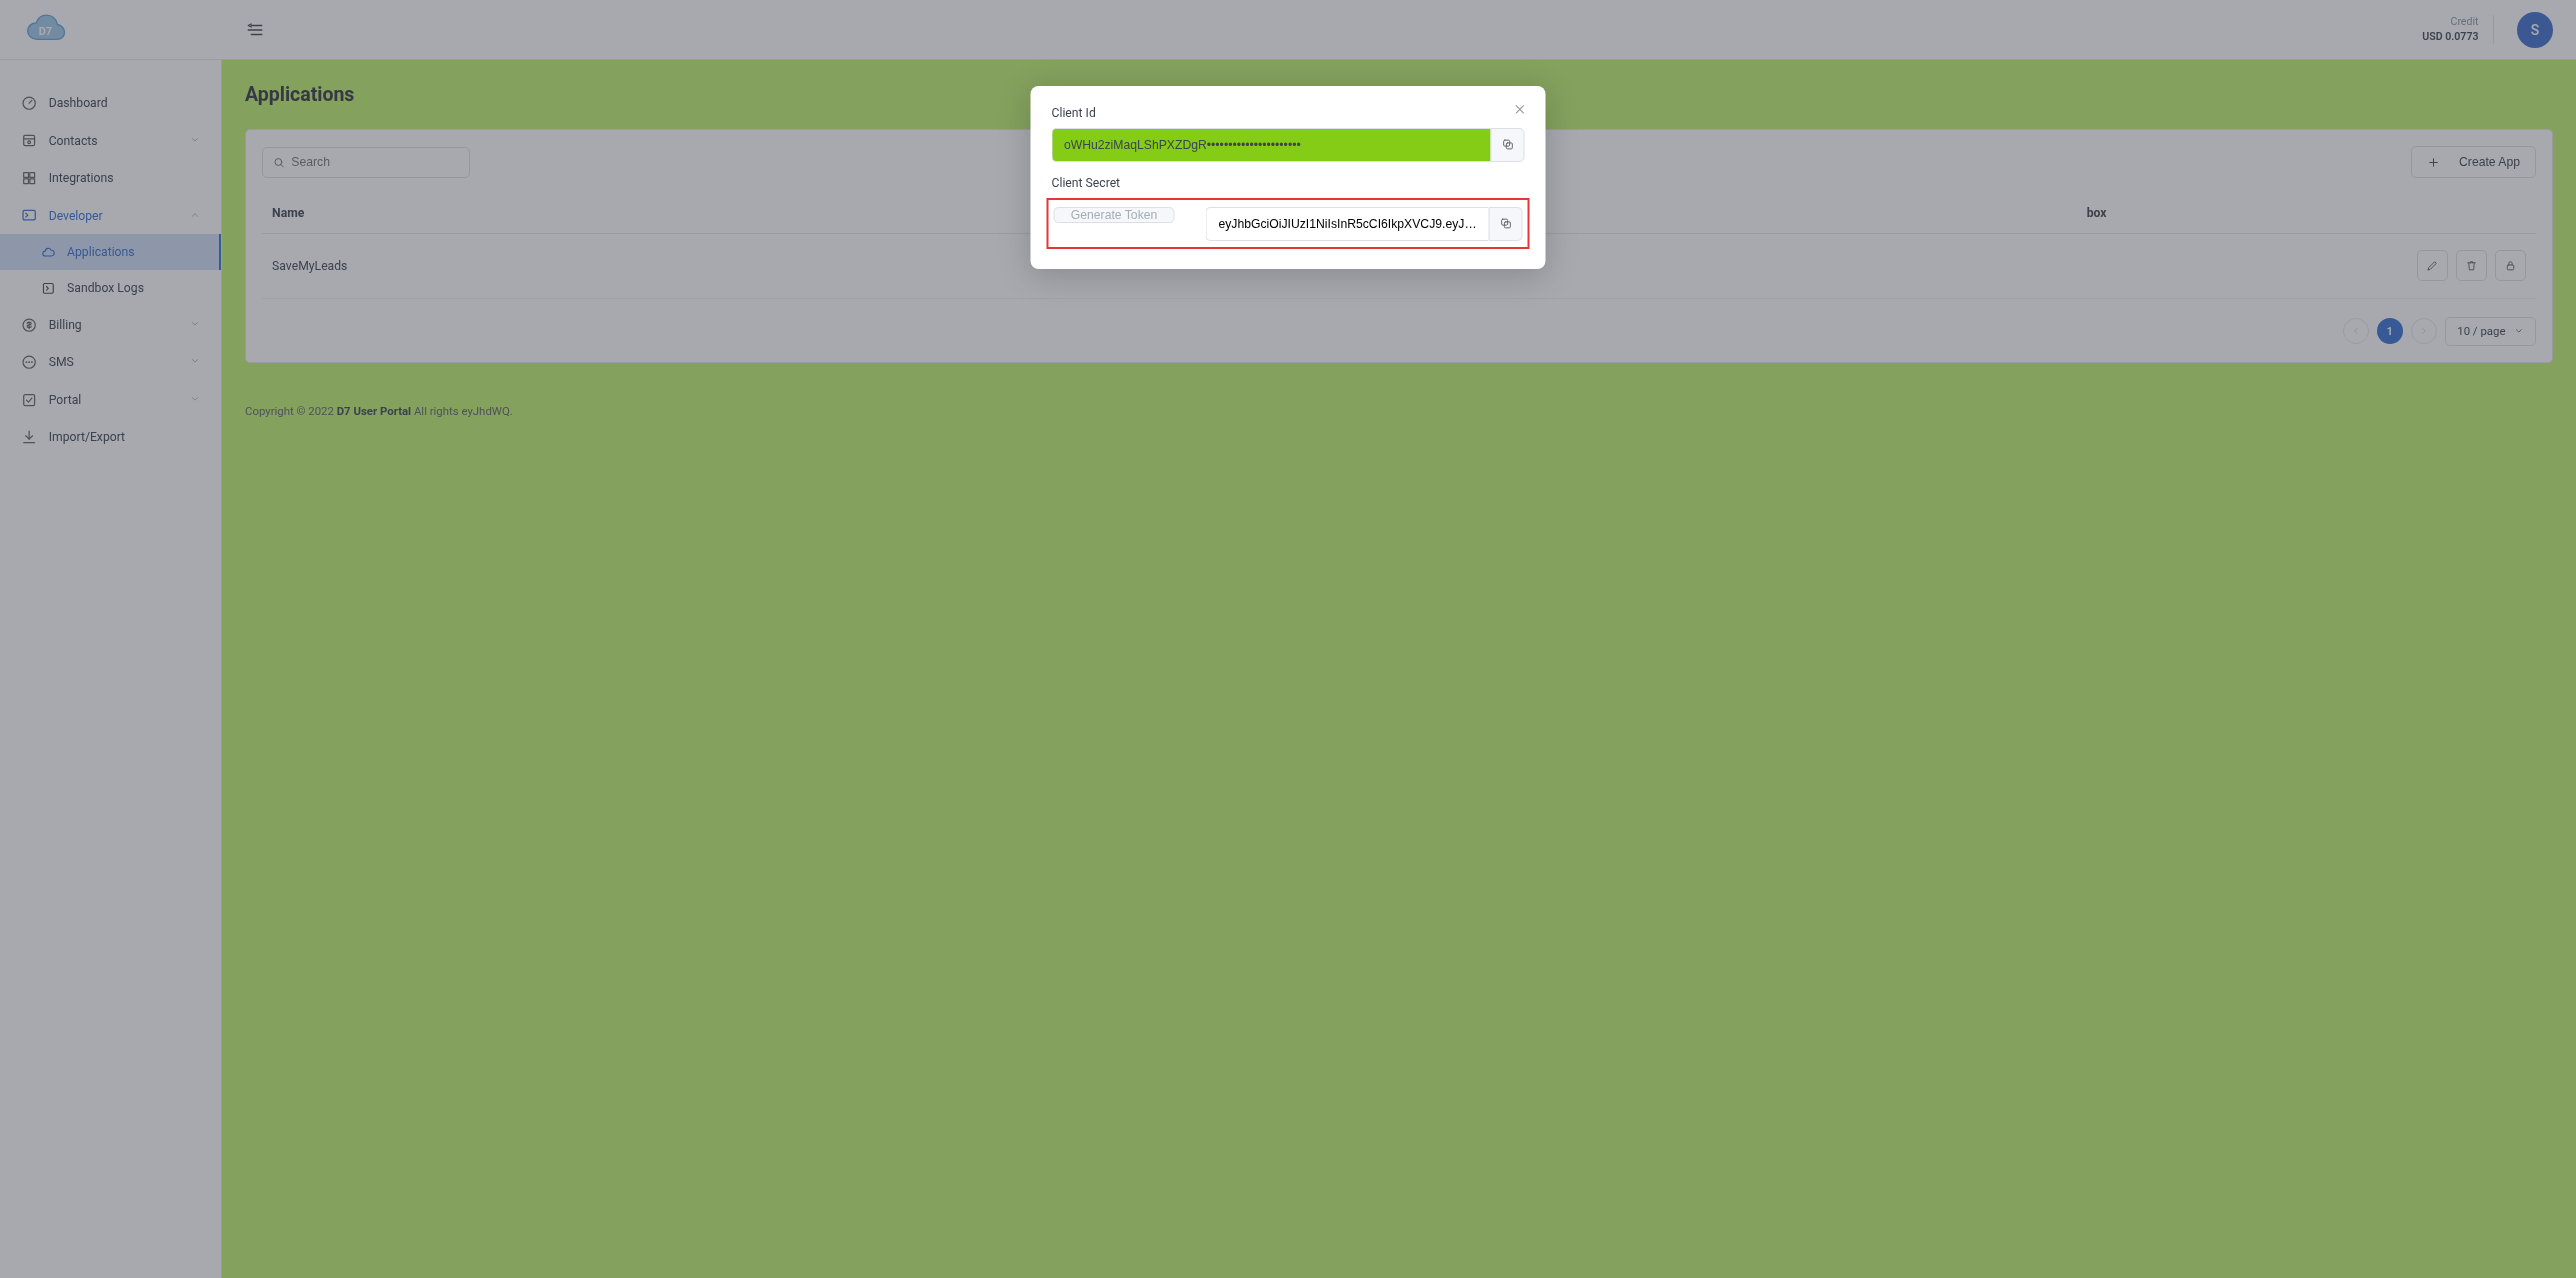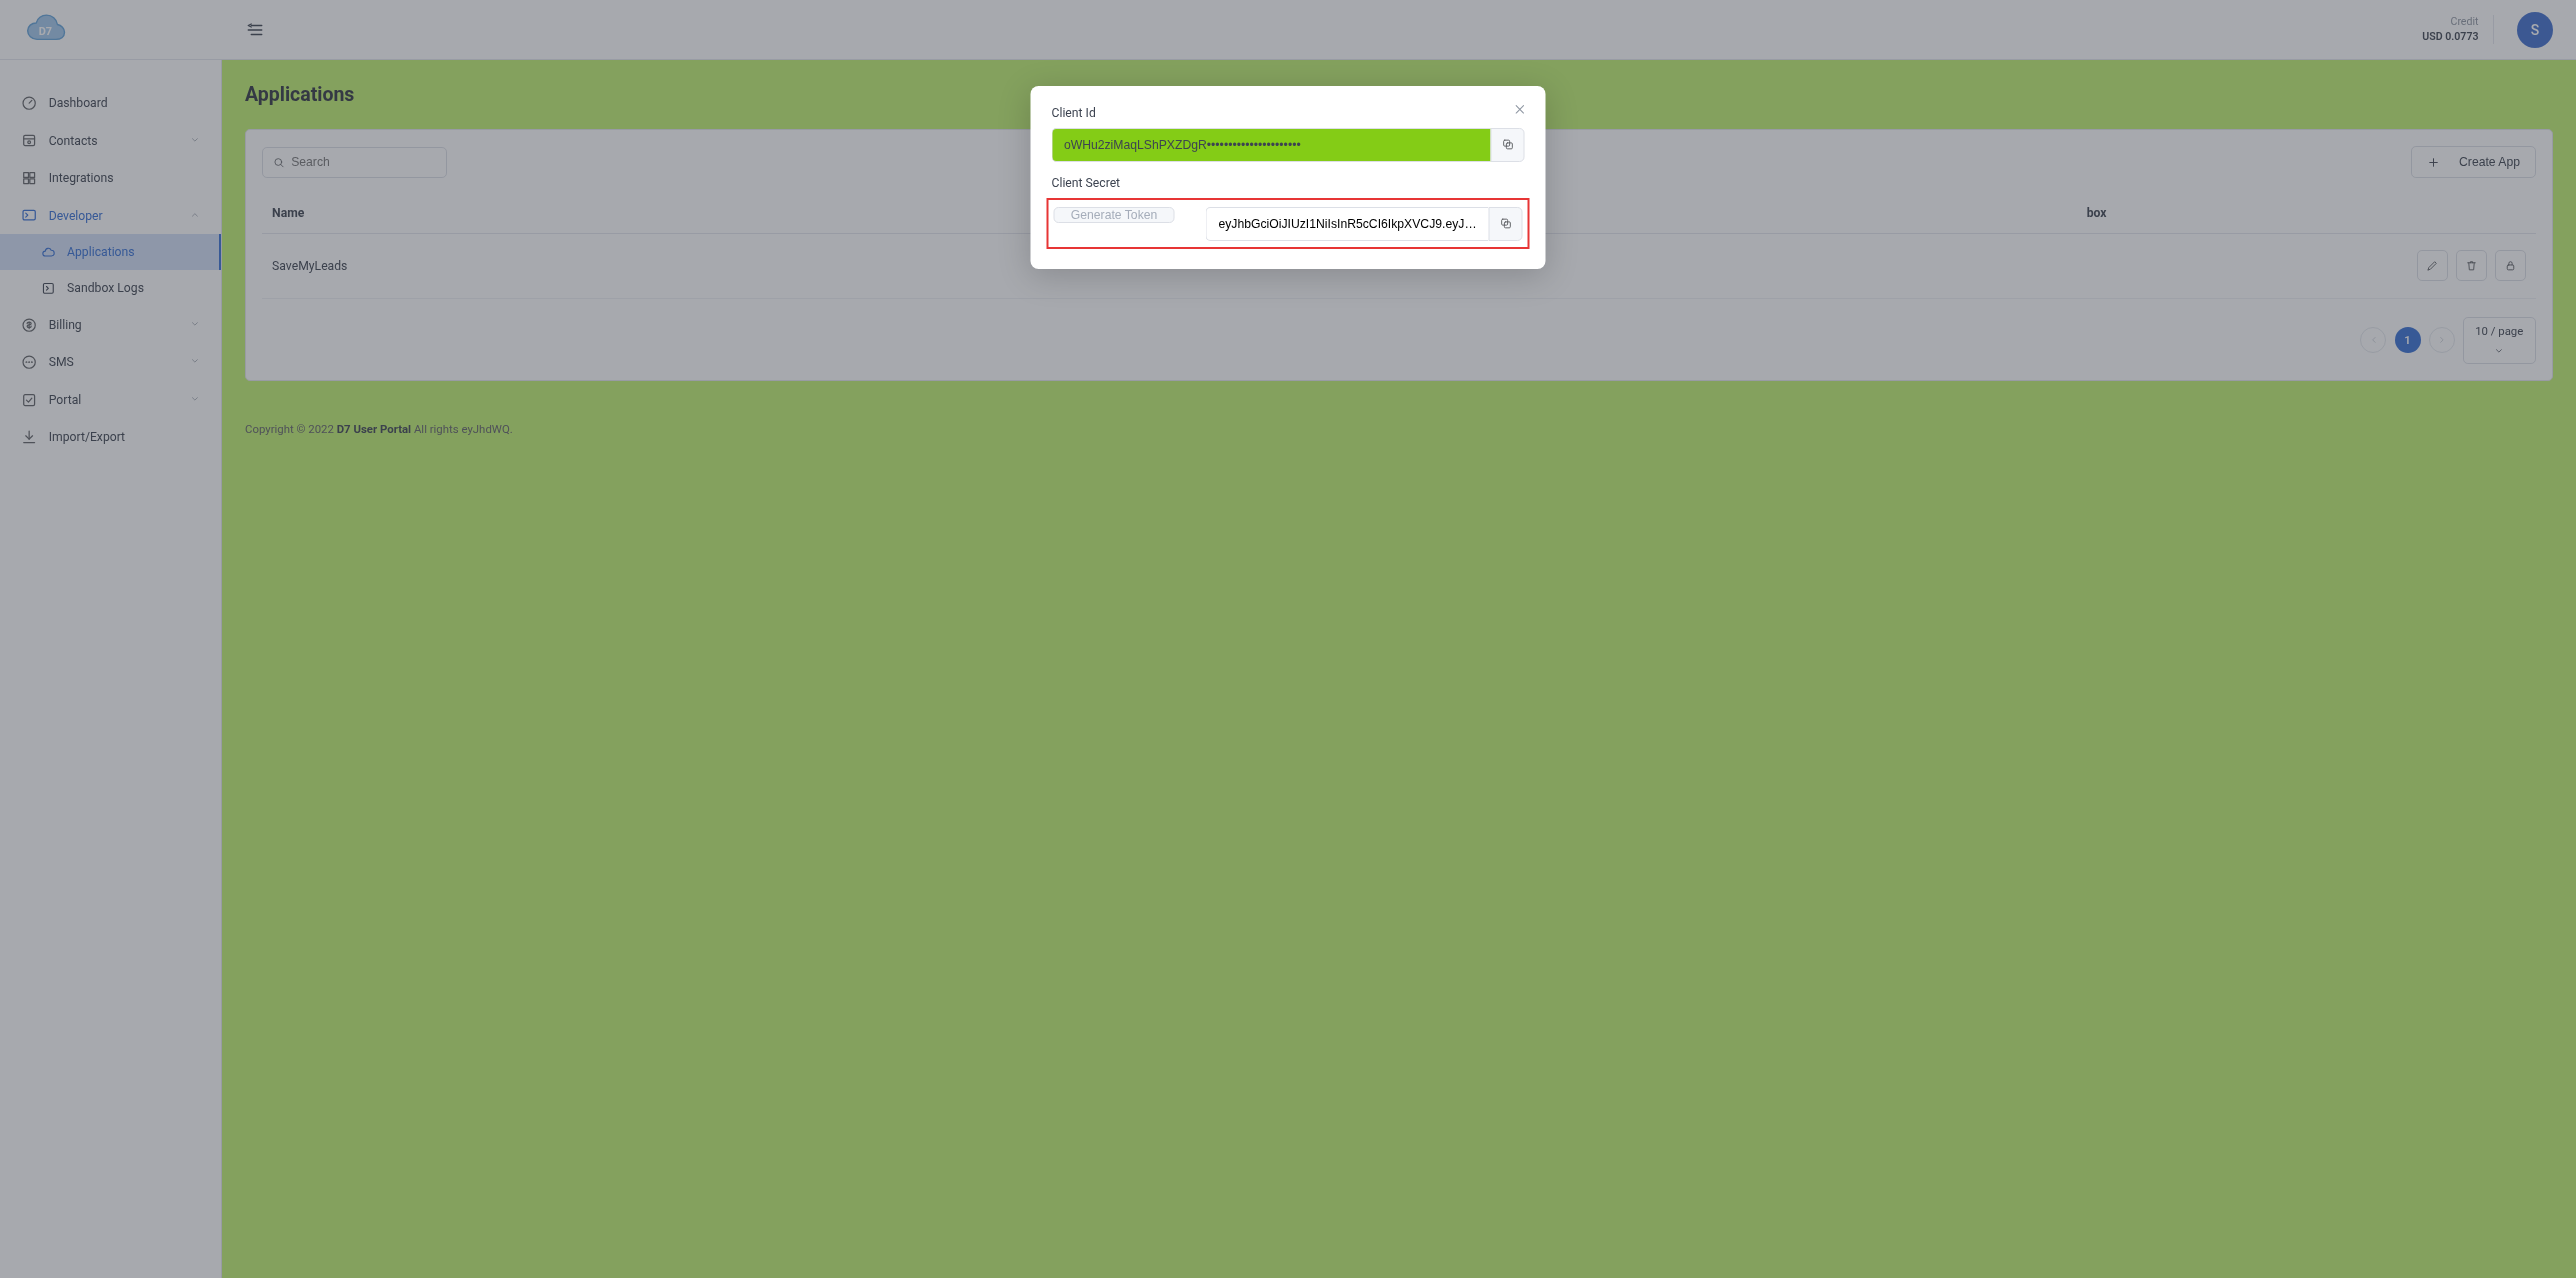--- a/index.html
+++ b/index.html
@@ -100,21 +100,21 @@
   .main {
     flex:1; padding: 23px; overflow:auto;
   }
   .page-title { font-size: 19.5px; font-weight:700; color:#2f3542; margin-bottom:23px;}
   .card {
     background:#fff; border:0.8px solid #e4e7ed; border-radius:4.9px;
     padding: 16.3px;
   }
   .toolbar { display:flex; gap:13px; margin-bottom: 14.7px; align-items:center;}
   .search-wrap {
-    width: 185px;
+    width: 208px;
     border:0.8px solid #dcdfe6; border-radius:4.9px;
     display:flex; align-items:flex-end; padding:7.3px 9.8px; gap:6.5px;
     color:#606266;
   }
   .search-wrap input {
     border:none; outline:none; width:100%; font-size:12.2px; background:transparent;
   }
   .create-btn {
     margin-left:auto;
     border:0.8px solid #dcdfe6; background:#fff; border-radius:4.9px;
@@ -125,21 +125,21 @@
   th { text-align:left; font-weight:700; padding:13px 9.8px; border-bottom:0.8px solid #e4e7ed; font-size:12.2px;}
   td { padding:16.3px 9.8px; border-bottom:0.8px solid #eef1f5; font-size:12.2px; color:#3d4451;}
   .row-actions { display:flex; gap:8.1px; justify-content:flex-end;}
   .icon-btn {
     width:31px;height:31px;border:0.8px solid #dcdfe6;border-radius:4.9px;
     display:flex;align-items:center;justify-content:center;background:#fff;color:#606266;
   }
   .pagination { display:flex; justify-content:flex-end; align-items:center; gap:8.1px; margin-top:18px;}
   .page-btn { width:26px;height:26px;border:0.8px solid #e4e7ed;border-radius:50%;display:flex;align-items:center;justify-content:center;color:#bfc6d0;background:#fff;}
   .page-num { width:26px;height:26px;border-radius:50%;background:#2f6fe0;color:#fff;display:flex;align-items:center;justify-content:center;font-weight:600;}
-  .page-size { border:0.8px solid #dcdfe6; border-radius:4.9px; padding:6.5px 11.4px; display:flex;align-items:center;gap:8.1px; font-size:11.4px;flex-direction:column;}
+  .page-size { border:0.8px solid #dcdfe6; border-radius:4.9px; padding:6.5px 11.4px; display:flex;align-items:center;gap:8.1px; font-size:11.4px;}
 
   .footer { margin-top:auto; padding-top:41px; font-size:11.4px; color:#606266;}
   .footer strong { font-weight:700; color:#3d4451;}
 
   
   .modal {
     position: fixed;
     left: 50%; top: 86px;
     transform: translateX(-50%);
     width: 515px;

